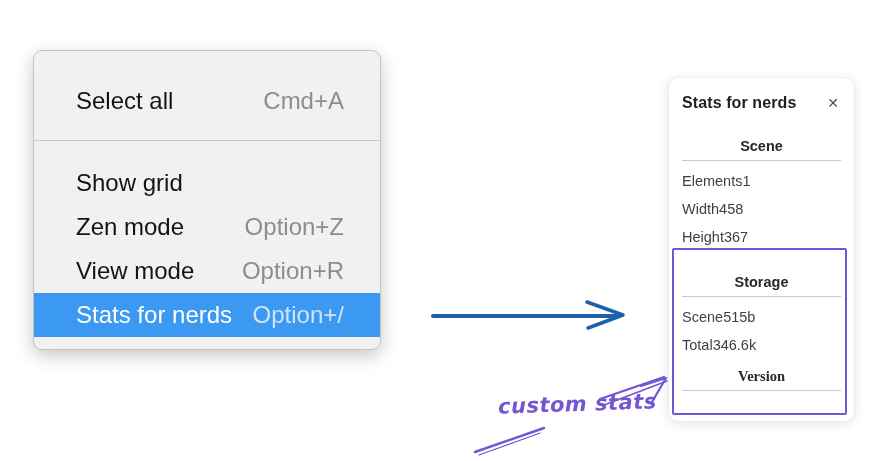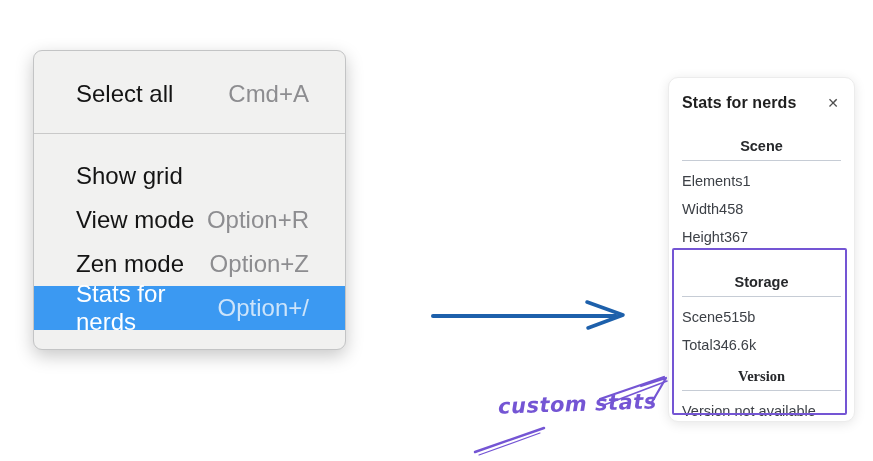--- a/index.html
+++ b/index.html
@@ -8,24 +8,24 @@
     --menu-highlight-shortcut:#cde4fa;
     --arrow-blue:#1d60ab;
     --annotation-purple:#7455d4;
   }
   *{box-sizing:border-box;margin:0;padding:0;}
   body{background:#ffffff;font-family:"Liberation Sans",sans-serif;}
   .stage{position:relative;width:873px;height:461px;background:#ffffff;overflow:hidden;}
 
   
   .menu{
-    position:absolute;left:33px;top:50px;width:313px;height:300px;
+    position:absolute;left:33px;top:50px;width:348px;height:300px;
     background:#f1f1f0;border:1px solid #c3c4c5;border-radius:9px;
     box-shadow:0 6px 18px rgba(0,0,0,.22);
-    padding-top:20px;
+    padding-top:27px;
   }
   .menu-item{
     height:44px;display:flex;align-items:center;justify-content:space-between;
     padding:0 36px 0 42px;font-size:24px;color:#141414;cursor:default;
   }
   .menu-item:first-of-type{height:46px;}
   .mi-shortcut{color:#8d8d90;}
   .menu-item.selected{background:var(--menu-highlight);color:var(--menu-highlight-text);}
   .menu-item.selected .mi-shortcut{color:var(--menu-highlight-shortcut);}
   .menu-divider{height:1px;background:#c9c9c9;margin:16px 0 20px 0;}
@@ -81,26 +81,26 @@
   <div class="menu">
     <div class="menu-item">
       <span class="mi-label">Select all</span>
       <span class="mi-shortcut">Cmd+A</span>
     </div>
     <div class="menu-divider"></div>
     <div class="menu-item">
       <span class="mi-label">Show grid</span>
     </div>
     <div class="menu-item">
+      <span class="mi-label">Zen mode</span>
+      <span class="mi-shortcut">Option+Z</span>
+    </div>
+    <div class="menu-item">
       <span class="mi-label">View mode</span>
       <span class="mi-shortcut">Option+R</span>
-    </div>
-    <div class="menu-item">
-      <span class="mi-label">Zen mode</span>
-      <span class="mi-shortcut">Option+Z</span>
     </div>
     <div class="menu-item selected">
       <span class="mi-label">Stats for nerds</span>
       <span class="mi-shortcut">Option+/</span>
     </div>
   </div>
 
   <div class="panel">
     <div class="panel-header">
       <span class="panel-title">Stats for nerds</span>
@@ -128,21 +128,20 @@
       <span class="stat-label">Scene</span>
       <span class="stat-value">515b</span>
     </div>
     <div class="stat-row">
       <span class="stat-label">Total</span>
       <span class="stat-value">346.6k</span>
     </div>
 
     <div class="sec-header version">Version</div>
     <hr class="p-divider">
-    <div class="version-note">Version not available</div>
   </div>
 
   <div class="purple-box"></div>
 
   <svg class="overlay" viewBox="0 0 873 461">
     <g>
       <line class="blue-stroke" x1="433" y1="316" x2="616" y2="316" stroke-width="4"></line>
       <polyline class="blue-stroke" points="587,302 623,315 588,328" stroke-width="3.5"></polyline>
     </g>
     <g>

